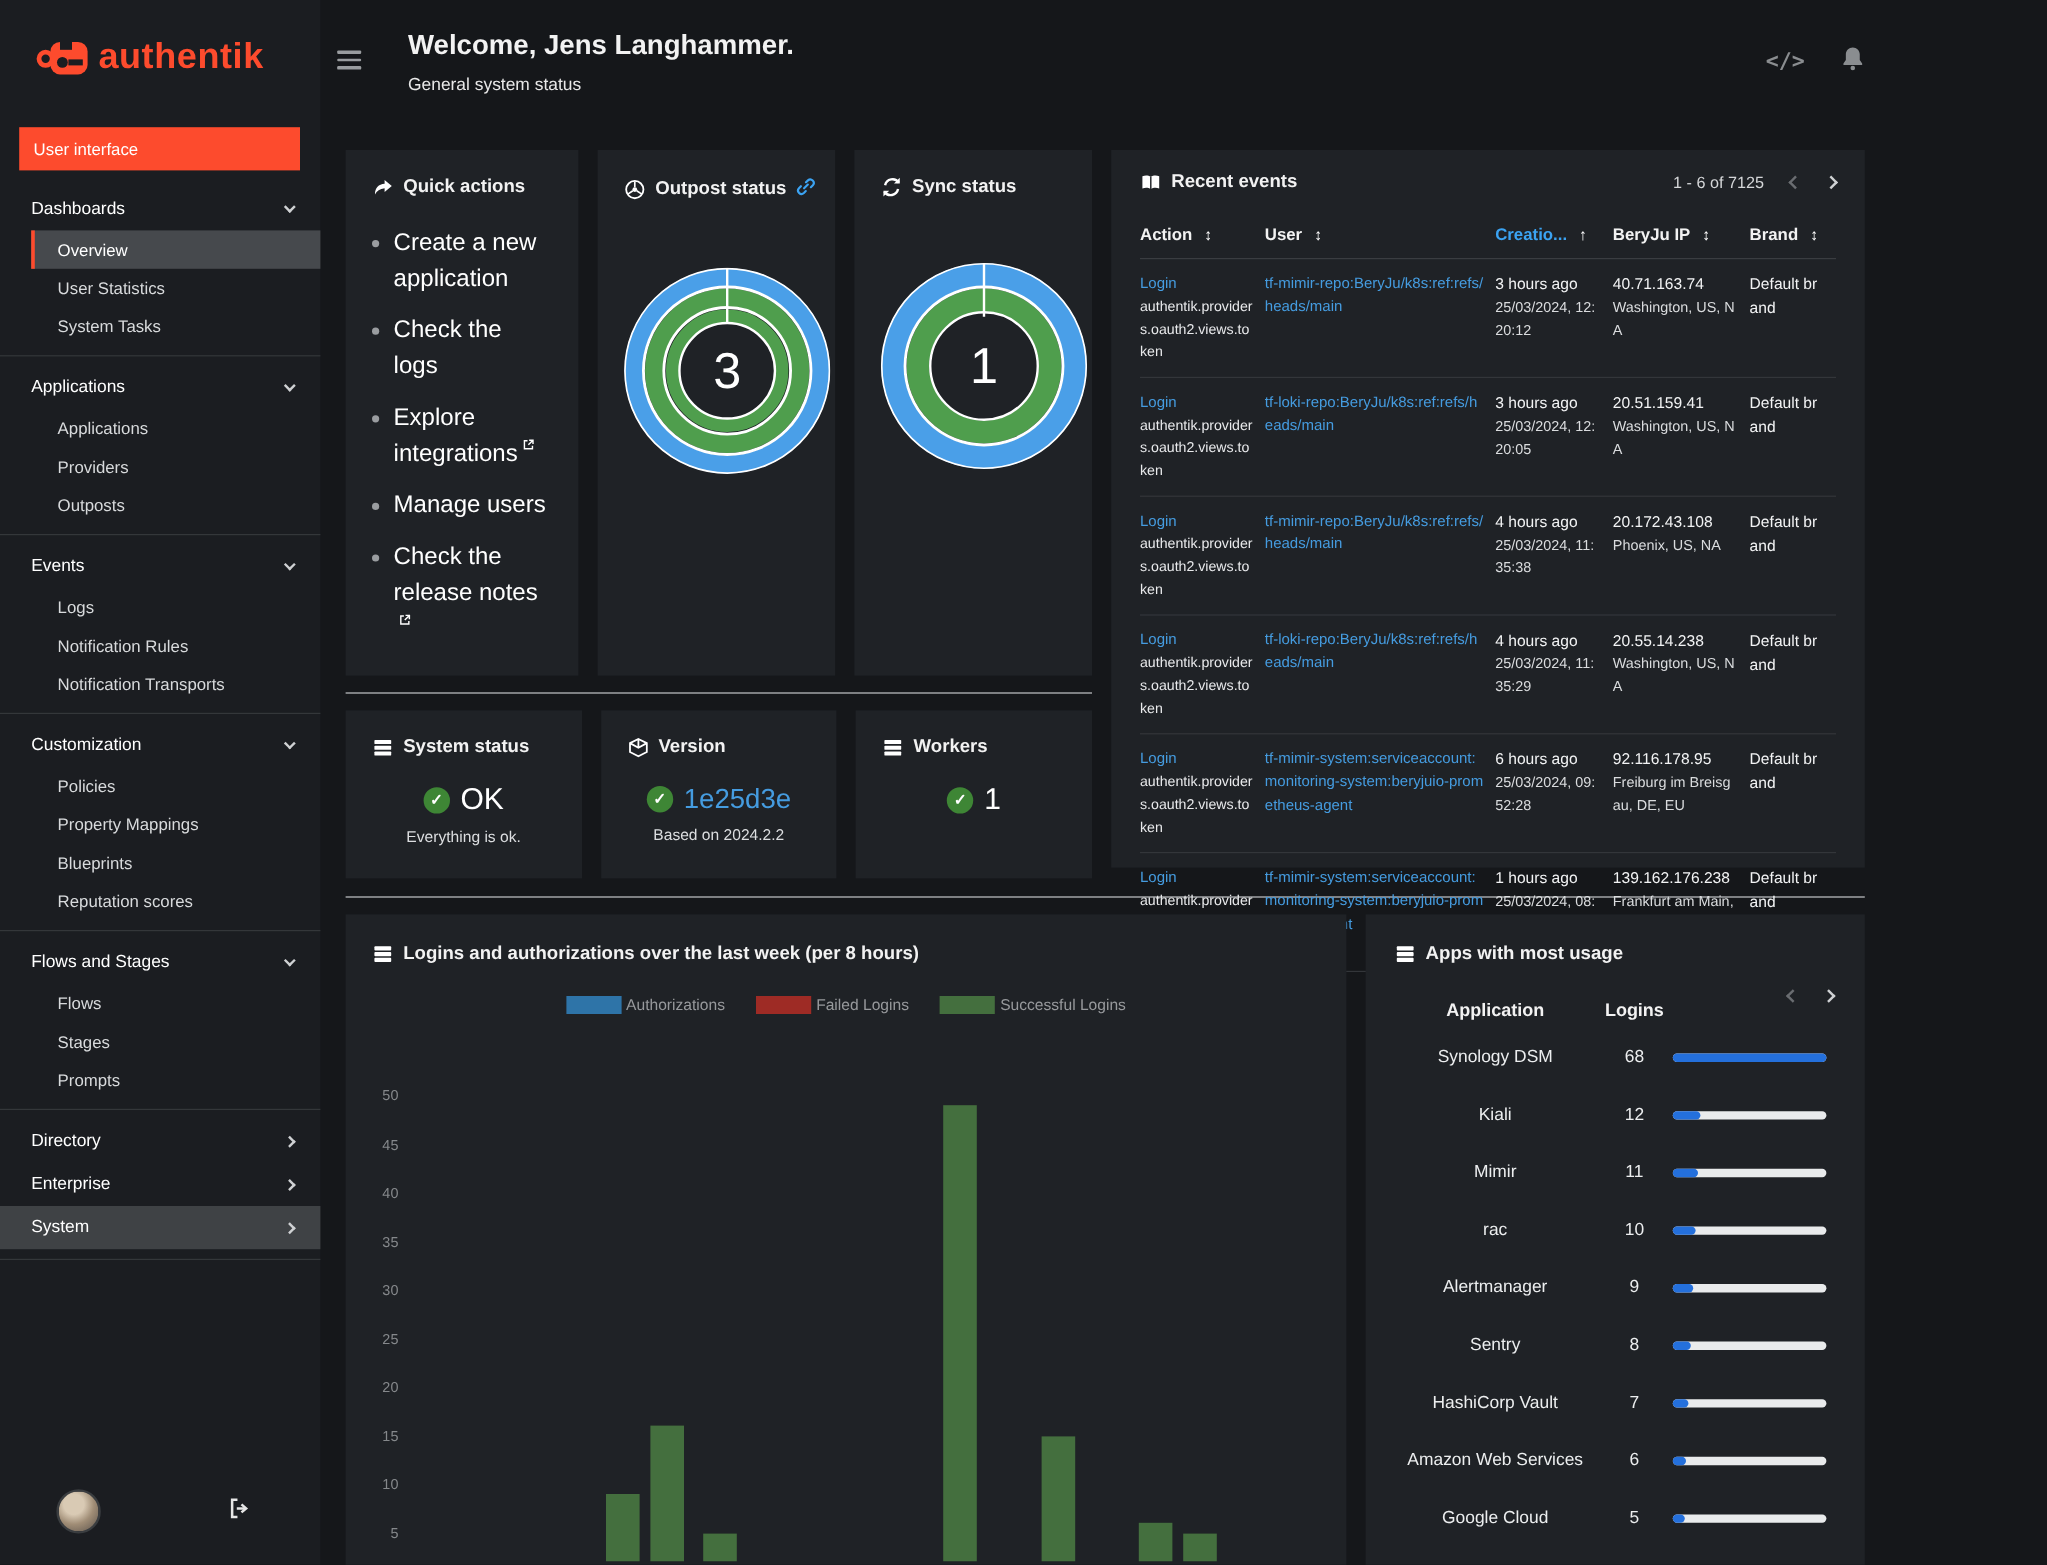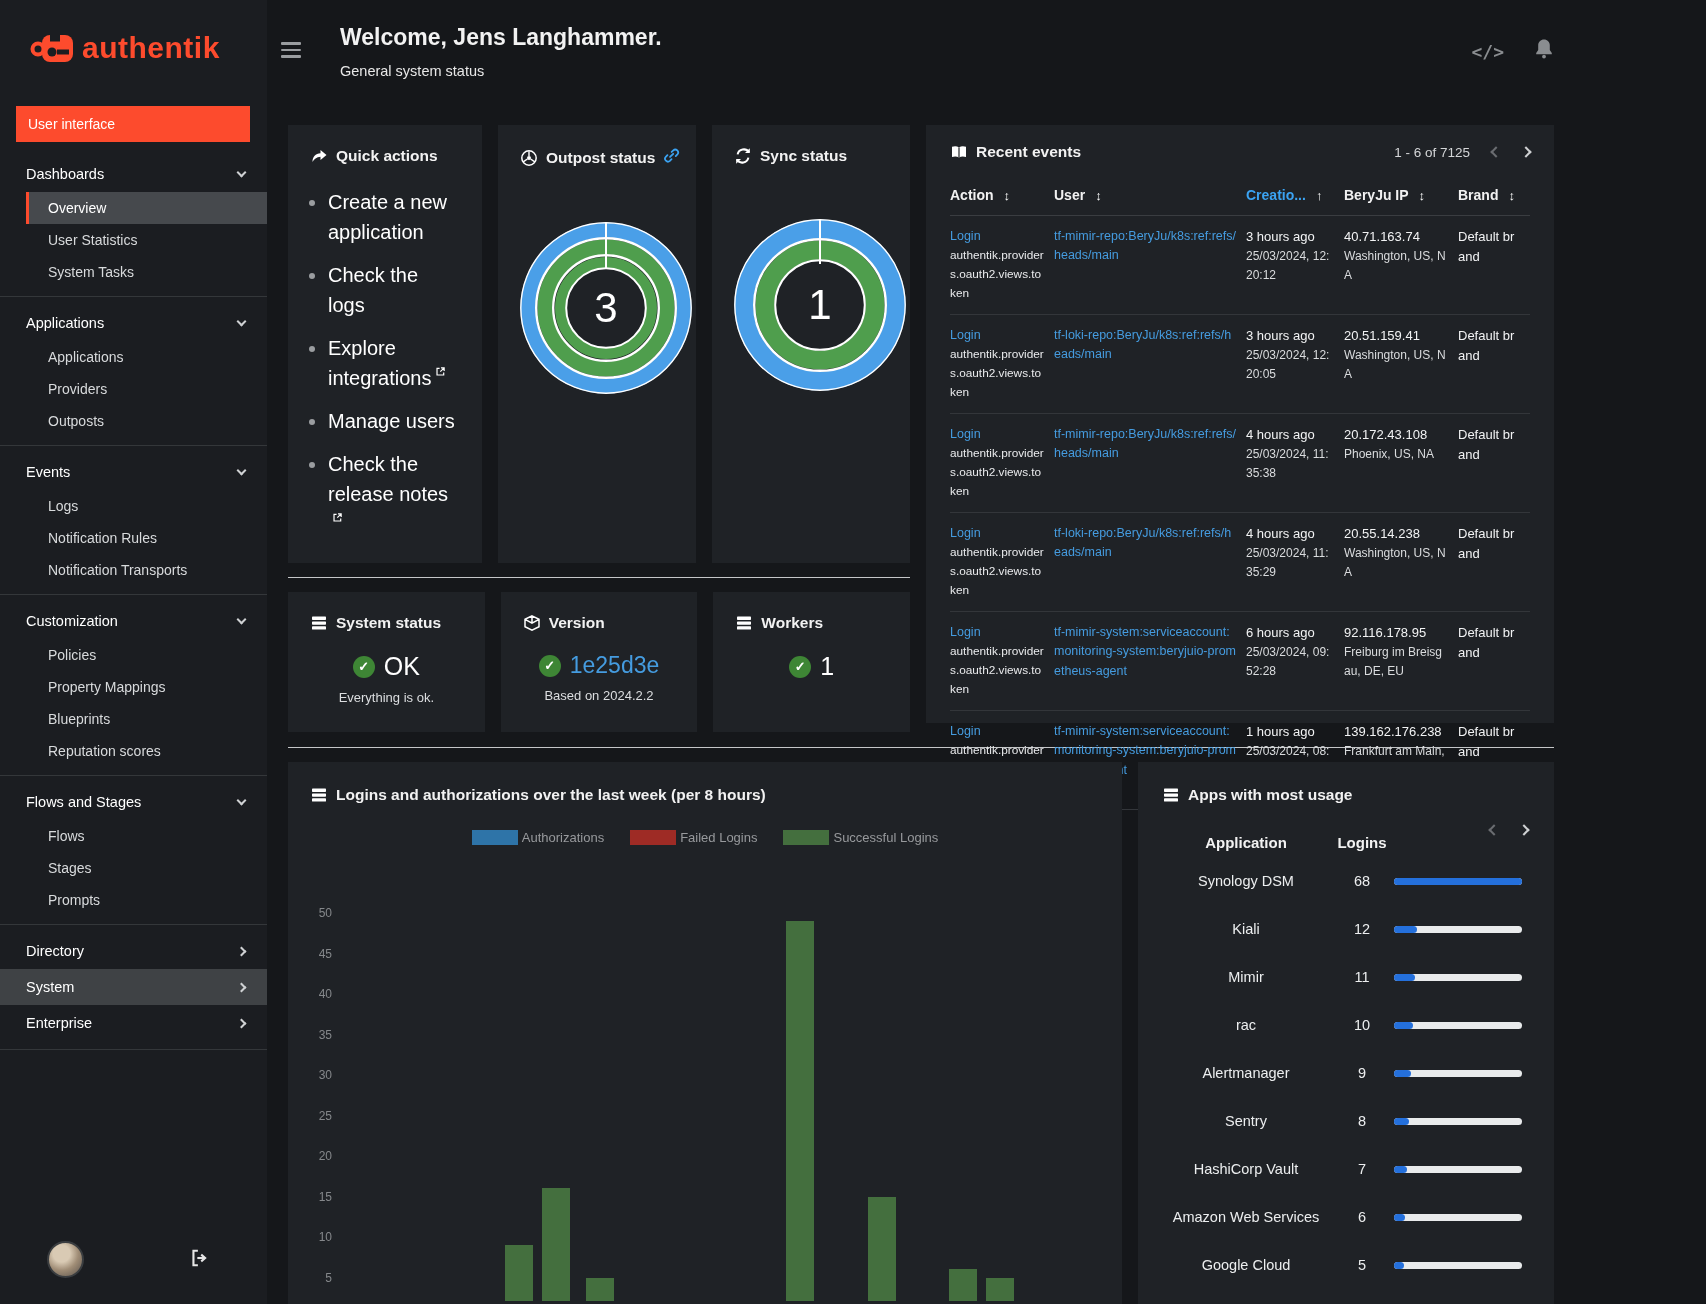--- a/index.html
+++ b/index.html
@@ -180,26 +180,26 @@
     </div>
     <div class="nav-item">Flows</div>
     <div class="nav-item">Stages</div>
     <div class="nav-item">Prompts</div>
 
     <div class="nav-divider"></div>
     <div class="nav-collapsed">
       <span>Directory</span>
         <span class="chev right"></span>
     </div>
+    <div class="nav-collapsed">
+      <span>Enterprise</span>
+        <span class="chev right"></span>
+    </div>
     <div class="nav-collapsed highlight">
       <span>System</span>
-        <span class="chev right"></span>
-    </div>
-    <div class="nav-collapsed">
-      <span>Enterprise</span>
         <span class="chev right"></span>
     </div>
     <div class="nav-divider"></div>
   </div>
 
   <div class="side-bottom">
     <div class="avatar"></div>
     <span class="logout">
       <svg width="20" height="20" viewBox="0 0 18 18" fill="none" stroke="#e6e6e6" stroke-width="1.9">
         <path d="M8 2.5 H4 V15.5 H8"></path>

